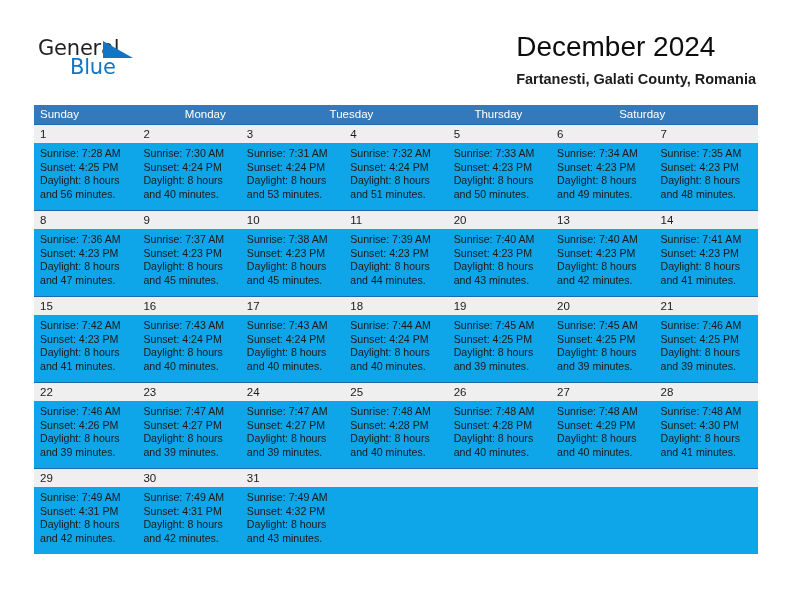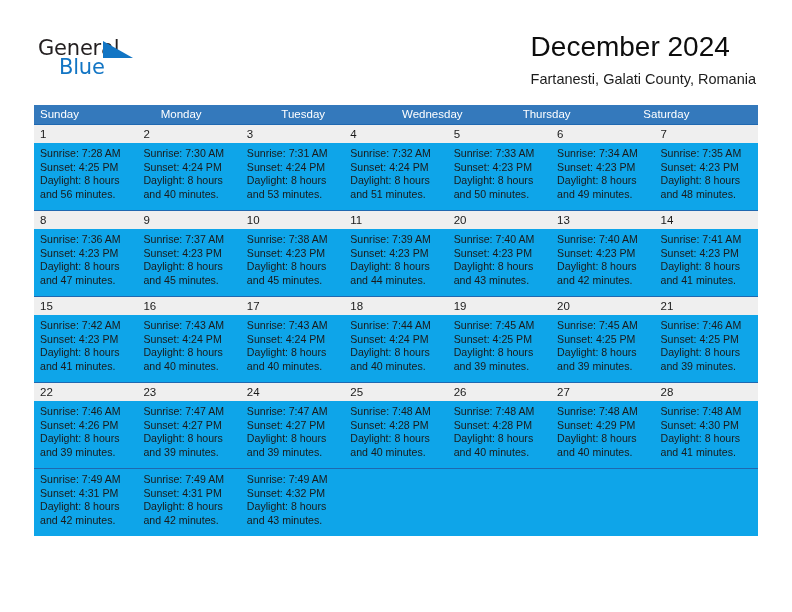--- a/index.html
+++ b/index.html
@@ -50,21 +50,21 @@
   }
   .brand-flag {
     position: absolute;
     left: 65px;
     top: 5px;
     width: 30px;
     height: 20px;
   }
   .brand-blue {
     position: absolute;
-    left: 21px;
+    left: 32px;
     top: 19px;
     font-size: 21px;
     letter-spacing: -0.2px;
     color: #1275c4;
     font-family: "DejaVu Sans", sans-serif;
     font-weight: 400;
   }
 
   .title-block {
     position: absolute;
@@ -74,21 +74,21 @@
   }
   .cal-title {
     font-size: 28px;
     font-weight: 400;
     color: #0d0d0d;
     line-height: 34px;
     white-space: nowrap;
   }
   .cal-subtitle {
     font-size: 14.5px;
-    font-weight: 400;
+    font-weight: 700;
     color: #1c1c1c;
     line-height: 20px;
     margin-top: 5px;
     white-space: nowrap;
   }
 
   
   .calendar {
     position: absolute;
     left: 34px;
@@ -177,21 +177,20 @@
     </div>
 
   </div>
 
   <div class="calendar">
 
     <div class="dow-row">
       <div class="dow-cell">Sunday</div>
       <div class="dow-cell">Monday</div>
       <div class="dow-cell">Tuesday</div>
-      <div class="dow-cell">Wednesday</div>
       <div class="dow-cell">Thursday</div>
       <div class="dow-cell">Saturday</div>
     </div>
 
     <div class="week">
       <div class="week-numbers">
         <div class="num-cell">1</div>
         <div class="num-cell">2</div>
         <div class="num-cell">3</div>
         <div class="num-cell">4</div>
@@ -407,20 +406,29 @@
         <div class="body-cell">
           <div class="line">Sunrise: 7:48 AM</div>
           <div class="line">Sunset: 4:30 PM</div>
           <div class="line">Daylight: 8 hours</div>
           <div class="line">and 41 minutes.</div>
         </div>
       </div>
     </div>
 
     <div class="week">
+      <div class="week-numbers">
+        <div class="num-cell">29</div>
+        <div class="num-cell">30</div>
+        <div class="num-cell">31</div>
+        <div class="num-cell"></div>
+        <div class="num-cell"></div>
+        <div class="num-cell"></div>
+        <div class="num-cell"></div>
+      </div>
       <div class="week-bodies">
         <div class="body-cell">
           <div class="line">Sunrise: 7:49 AM</div>
           <div class="line">Sunset: 4:31 PM</div>
           <div class="line">Daylight: 8 hours</div>
           <div class="line">and 42 minutes.</div>
         </div>
         <div class="body-cell">
           <div class="line">Sunrise: 7:49 AM</div>
           <div class="line">Sunset: 4:31 PM</div>

